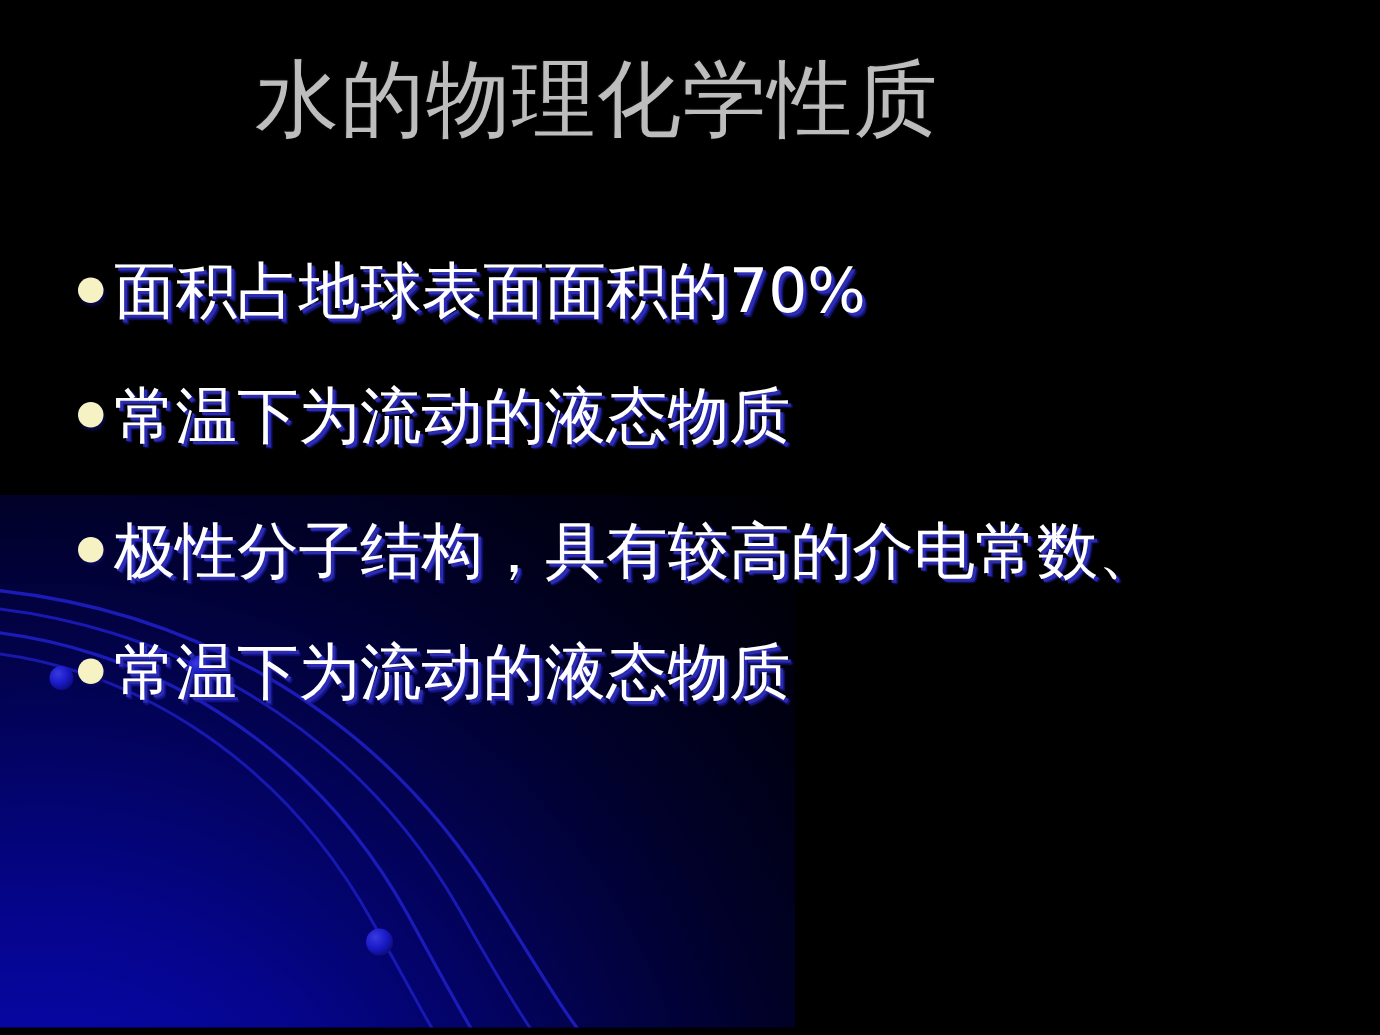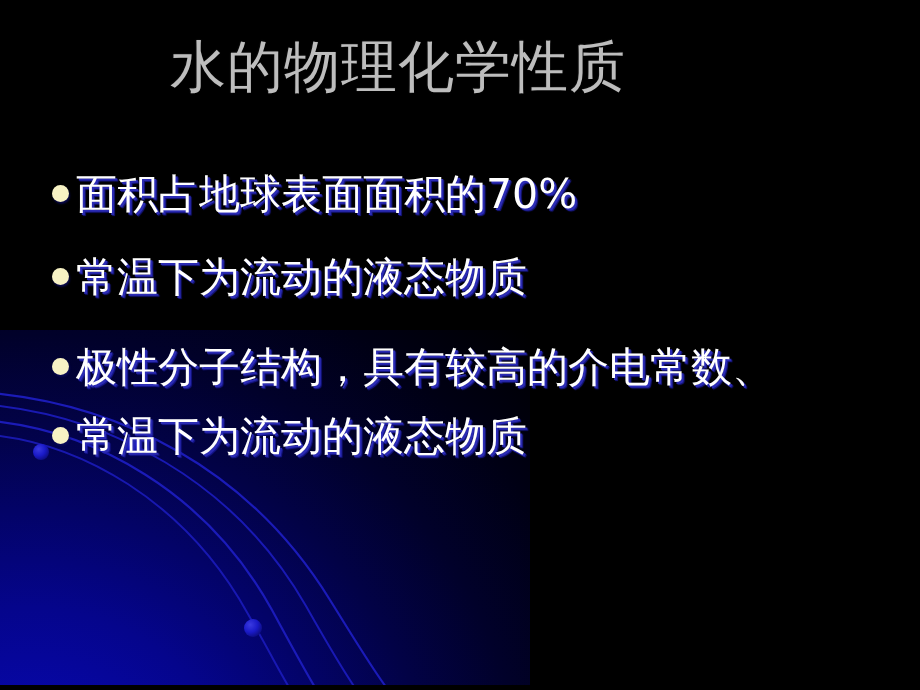--- a/index.html
+++ b/index.html
@@ -120,21 +120,21 @@
     text-shadow:
       2px 2px 0px #2b2bb4,
       3px 3px 1px rgba(30,30,170,0.75);
     letter-spacing: 0px;
   }
   .bullet-text .line { display: block; }
 
   
   #bullet-list .bullet-row:nth-child(1) { margin-bottom: 30px; }
   #bullet-list .bullet-row:nth-child(2) { margin-bottom: 36px; }
-  #bullet-list .bullet-row:nth-child(3) { margin-bottom: 16px; }
+  #bullet-list .bullet-row:nth-child(3) { margin-bottom: 28px; }
   #bullet-list .bullet-row:nth-child(4) { margin-bottom: 0px; }
 </style>
 </head>
 <body>
 
 <div id="slide">
 
   <div id="bg-layer">
     <div id="bg-glow"></div>
 

